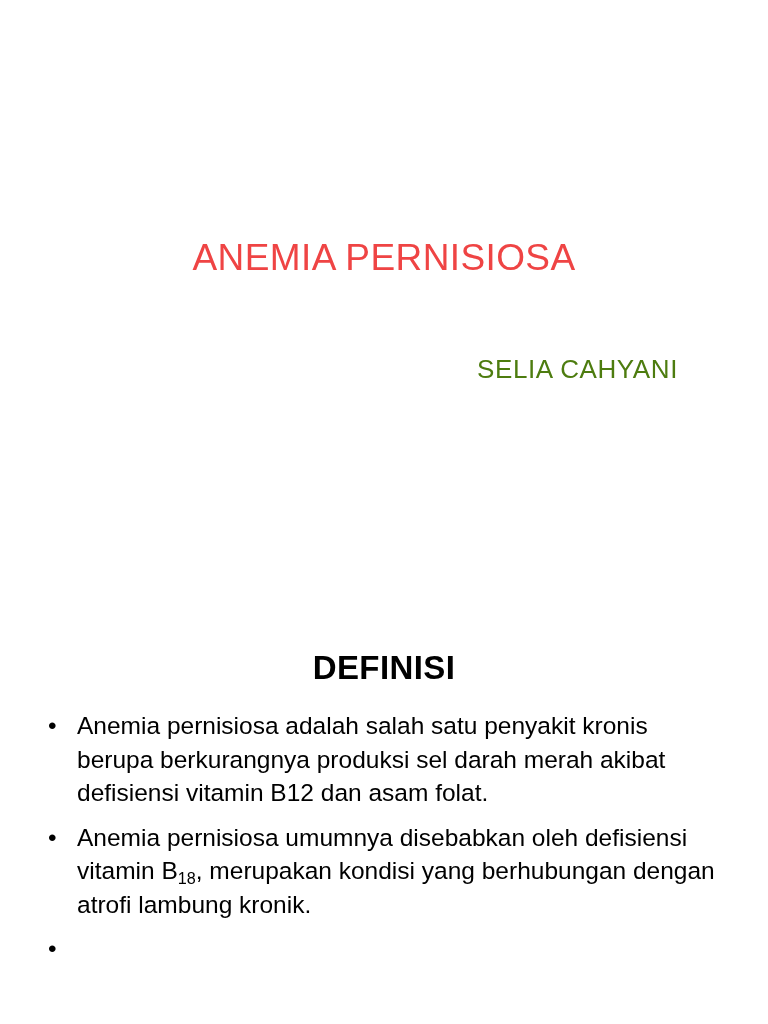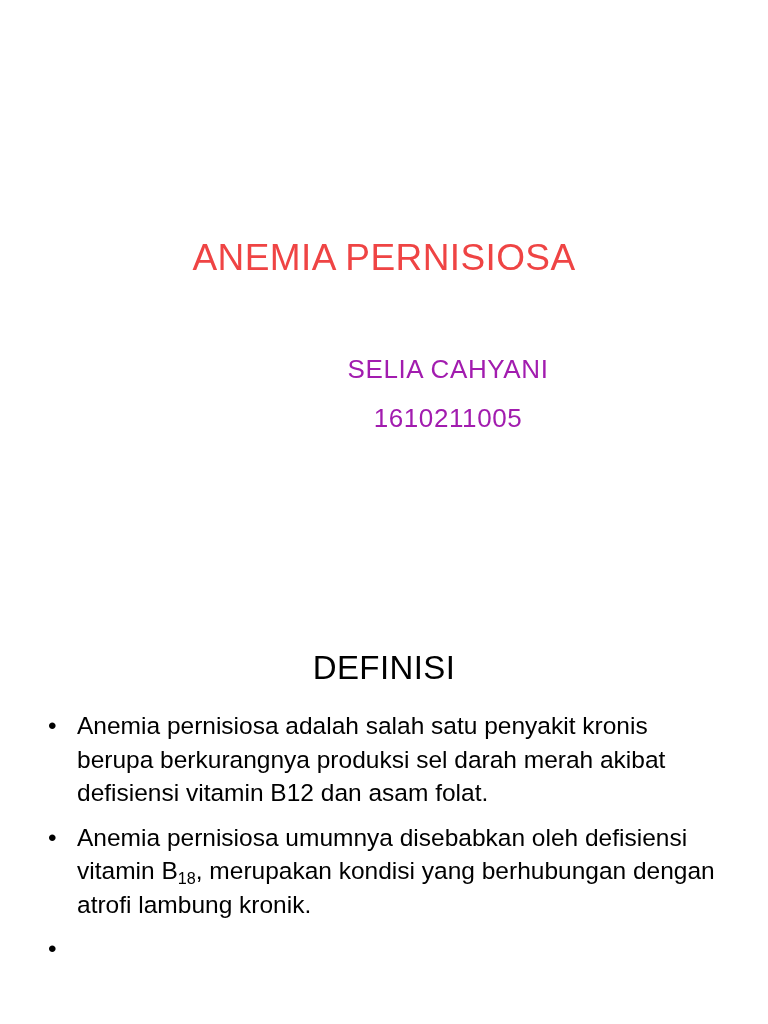--- a/index.html
+++ b/index.html
@@ -39,22 +39,22 @@
     line-height: 1.15;
     letter-spacing: 0.4px;
     color: #ef4444;
     font-weight: normal;
   }
   .author-block {
     position: absolute;
     right: 90px;
     top: 345px;
     width: 460px;
-    text-align: center;
-    color: #a21caf;
+    text-align: right;
+    color: #4d7c0f;
   }
   .author-name {
     font-size: 26px;
     line-height: 1.9;
     letter-spacing: 0.6px;
   }
   .author-id {
     font-size: 26px;
     line-height: 1.9;
     letter-spacing: 0.6px;
@@ -70,21 +70,21 @@
   }
   .section-heading {
     position: absolute;
     left: 0;
     top: 46px;
     width: 768px;
     text-align: center;
     font-size: 33px;
     letter-spacing: 0.4px;
     color: #000000;
-    font-weight: normal;
+    font-weight: bold;
   }
   .bullets {
     position: absolute;
     left: 44px;
     top: 133px;
     width: 672px;
     margin: 0;
     padding: 0;
     list-style: none;
   }
@@ -112,21 +112,20 @@
 </style>
 </head>
 <body>
 
 <div class="page">
 
   <section class="slide-title">
     <h1 class="doc-title">ANEMIA PERNISIOSA</h1>
     <div class="author-block">
       <div class="author-name">SELIA CAHYANI</div>
-      <div class="author-id">1610211005</div>
     </div>
   </section>
 
   <section class="slide-definisi">
     <h2 class="section-heading">DEFINISI</h2>
     <ul class="bullets">
       <li>
         <span class="dot">•</span>
         <span>Anemia pernisiosa adalah salah satu penyakit kronis berupa berkurangnya produksi sel darah merah akibat defisiensi vitamin  B12 dan  asam folat.</span>
       </li>

